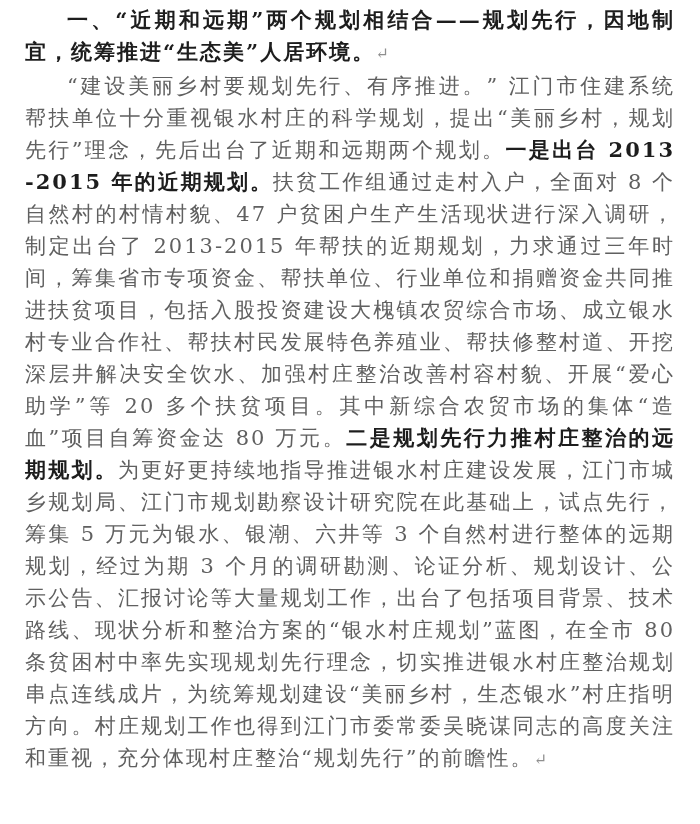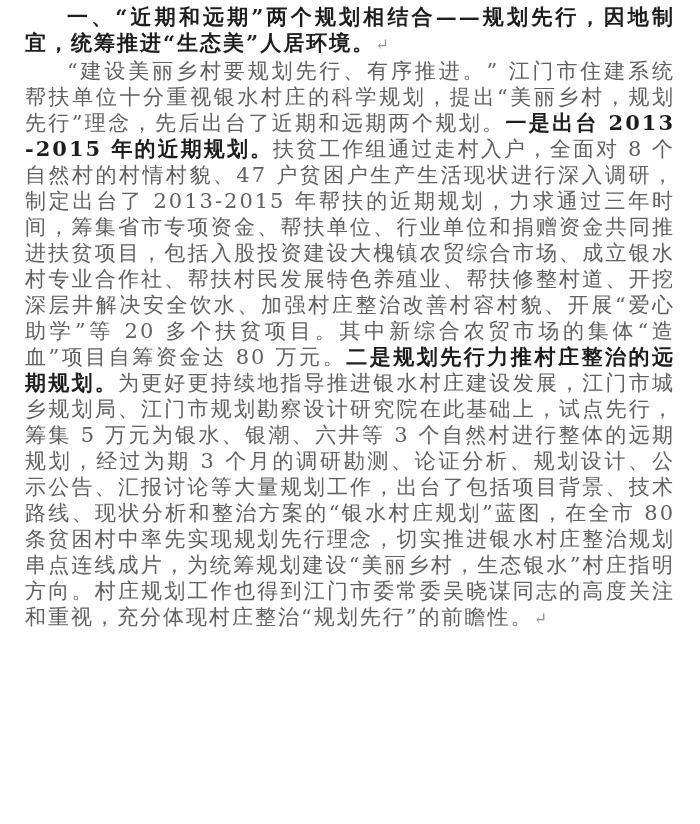--- a/index.html
+++ b/index.html
@@ -13,21 +13,21 @@
     overflow: hidden;
   }
   .page {
     box-sizing: border-box;
     width: 700px;
     height: 824px;
     padding: 4px 25px 0 25px;
     background: #ffffff;
     font-family: "DejaVu Serif", "Liberation Serif", serif;
     font-size: 21px;
-    line-height: 26px;
+    line-height: 32px;
     letter-spacing: 2px;
     color: #606060;
     text-align: justify;
     text-justify: inter-ideograph;
     word-break: break-all;
   }
   .page p {
     margin: 0;
     text-indent: 2em;
   }

